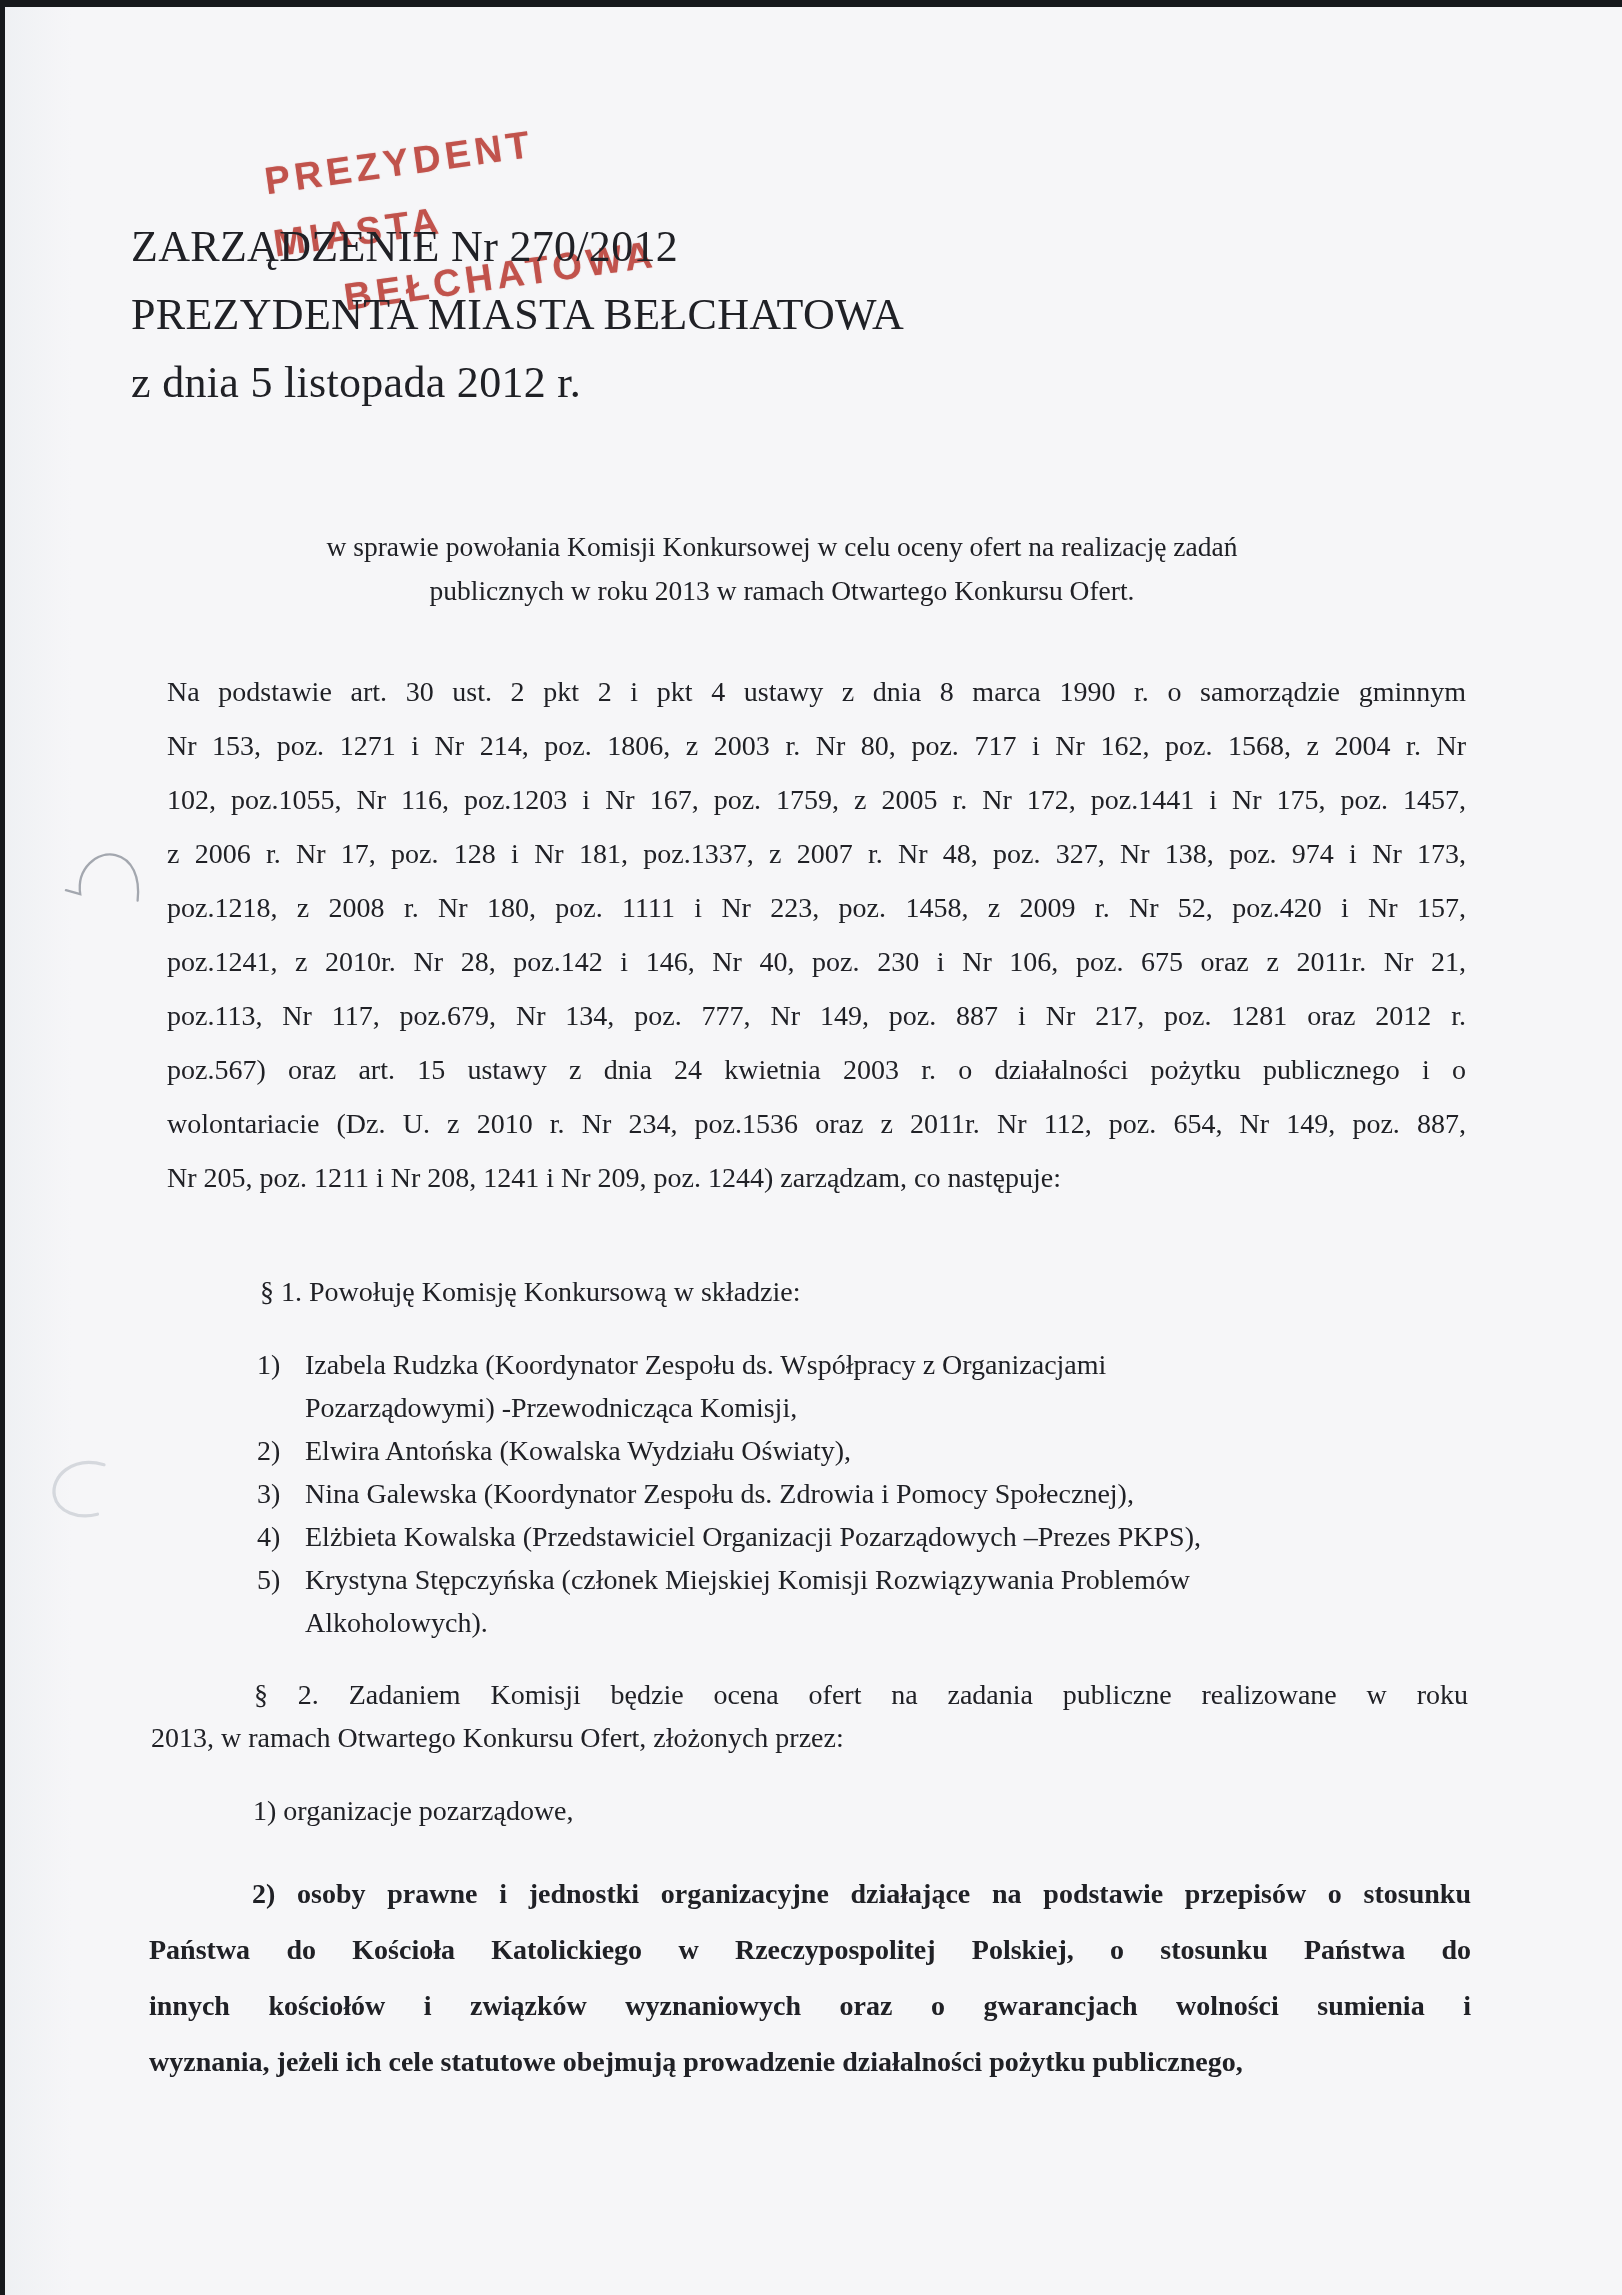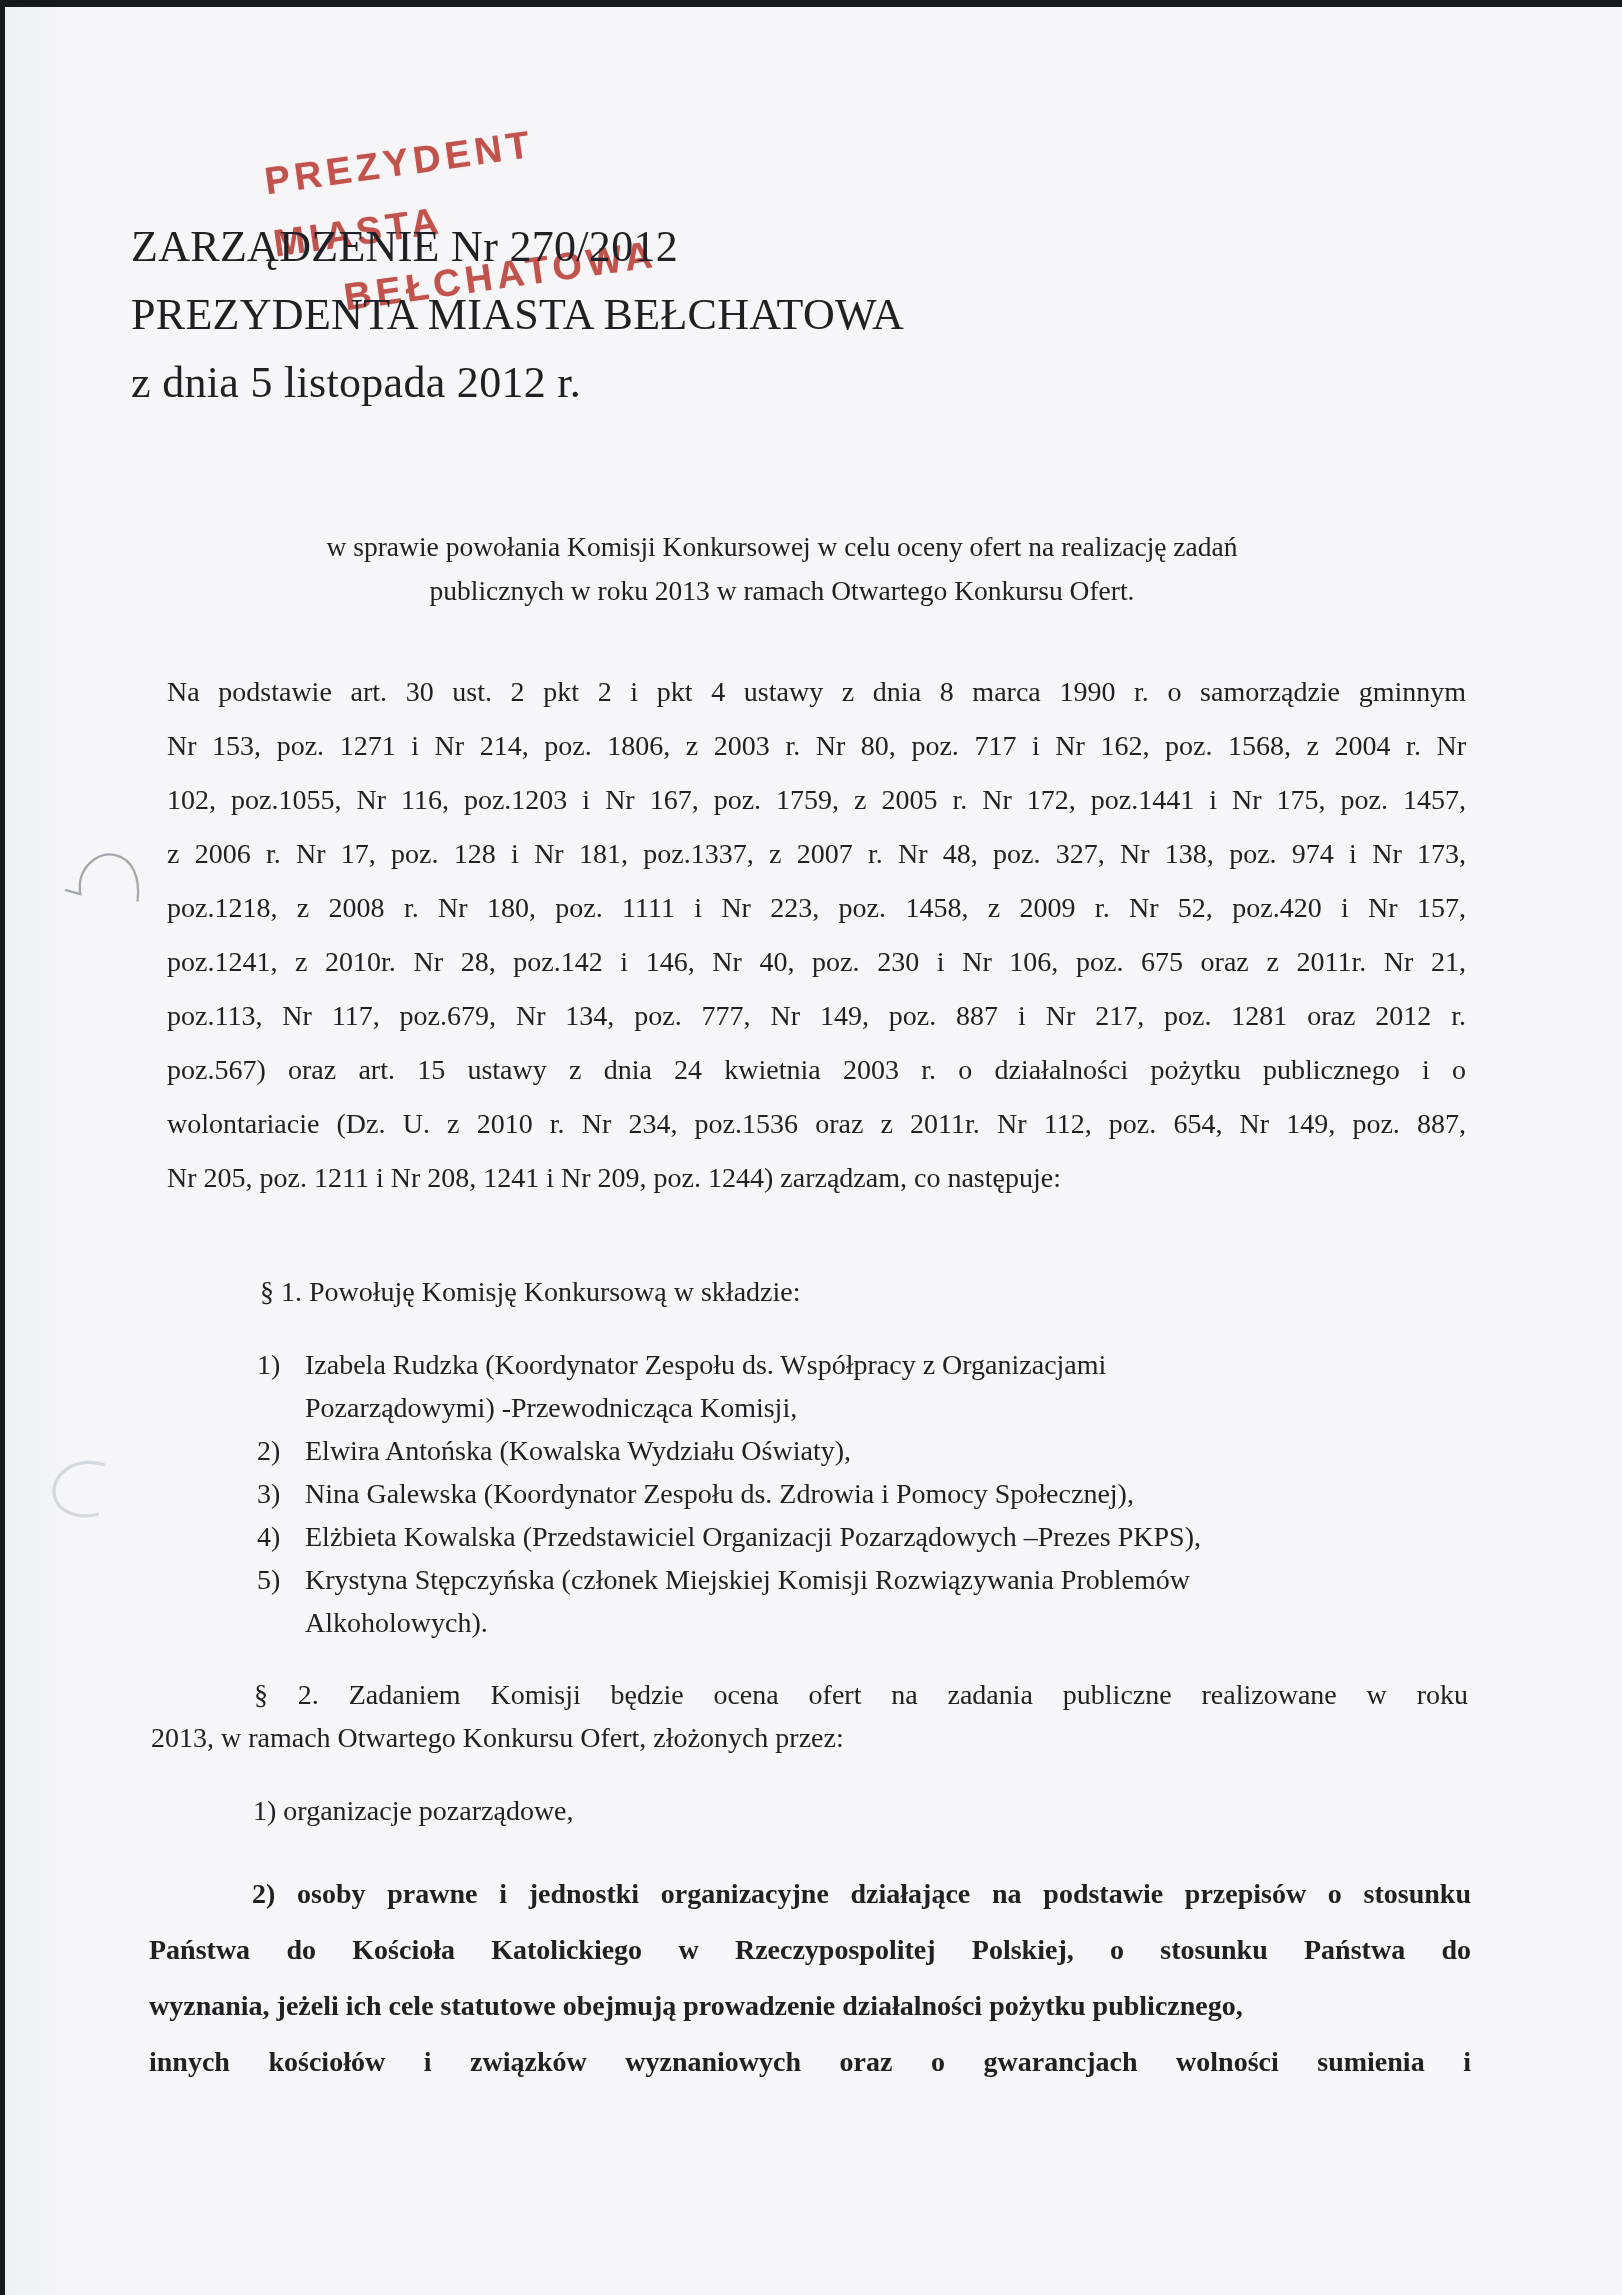--- a/index.html
+++ b/index.html
@@ -153,22 +153,22 @@
   <div class="par2">
     <div class="ln first">§ 2. Zadaniem Komisji będzie ocena ofert na zadania publiczne realizowane w roku</div>
     <div class="ln">2013, w ramach Otwartego Konkursu Ofert, złożonych przez:</div>
   </div>
 
   <div class="par2-item1">1) organizacje pozarządowe,</div>
 
   <div class="par2-point2">
     <div class="ln j first">2) osoby prawne i jednostki organizacyjne działające na podstawie przepisów o stosunku</div>
     <div class="ln j">Państwa do Kościoła Katolickiego w Rzeczypospolitej Polskiej, o stosunku Państwa do</div>
+    <div class="ln j">innych kościołów i związków wyznaniowych oraz o gwarancjach wolności sumienia i</div>
     <div class="ln">wyznania, jeżeli ich cele statutowe obejmują prowadzenie działalności pożytku publicznego,</div>
-    <div class="ln j">innych kościołów i związków wyznaniowych oraz o gwarancjach wolności sumienia i</div>
   </div>
 
   <svg class="artifact" style="left:62px; top:843px;" width="88" height="69" viewBox="0 0 135 105">
     <path d="M 6 72 L 28 78 C 22 38 54 12 82 18 C 108 24 120 52 116 88" fill="none" stroke="#8f939c" stroke-width="3.5" stroke-linecap="round" opacity="0.8"></path>
   </svg>
 
   <svg class="artifact" style="left:44px; top:1454px;" width="75" height="69" viewBox="0 0 115 105">
     <path d="M 92 16 C 44 2 10 34 16 64 C 21 88 52 100 82 92" fill="none" stroke="#c9cdd4" stroke-width="5" stroke-linecap="round" opacity="0.75"></path>
   </svg>
 

